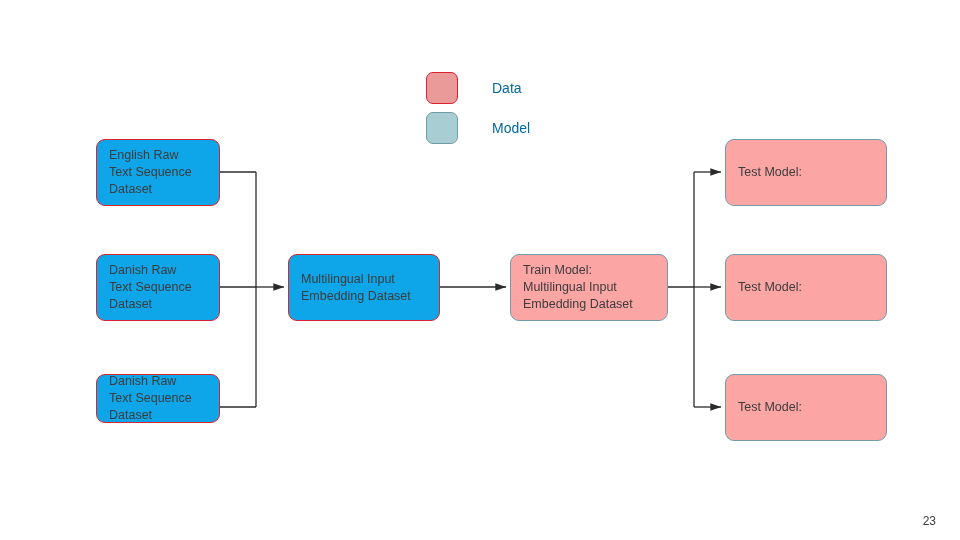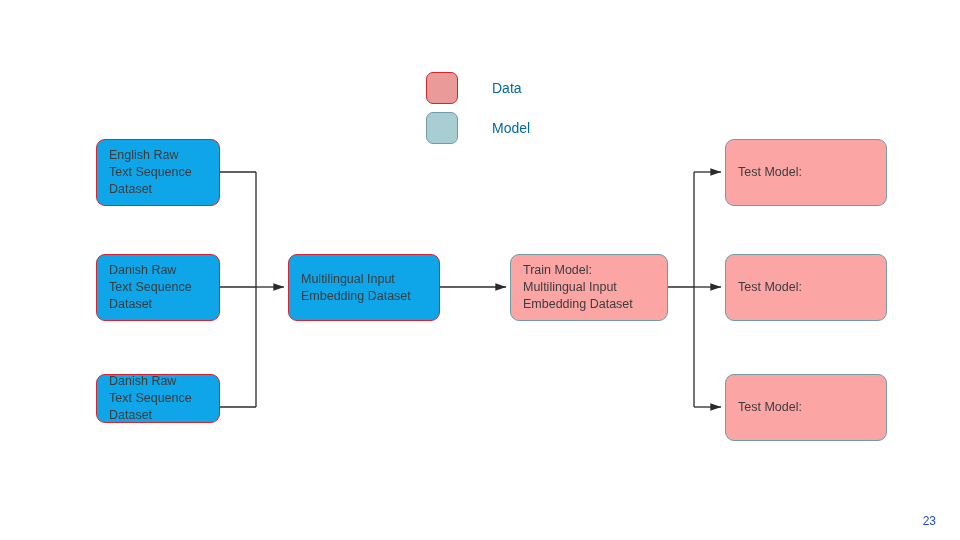--- a/index.html
+++ b/index.html
@@ -92,21 +92,21 @@
     color: #0369a1;
     line-height: 16px;
   }
 
   
   #page-number {
     position: absolute;
     right: 24px;
     bottom: 12px;
     font-size: 12px;
-    color: #1d4ed8;
+    color: #404040;
     z-index: 3;
   }
 </style>
 </head>
 <body>
 
 <div id="slide">
 
   <svg id="connectors" viewBox="0 0 960 540" width="960" height="540">
     <defs>

